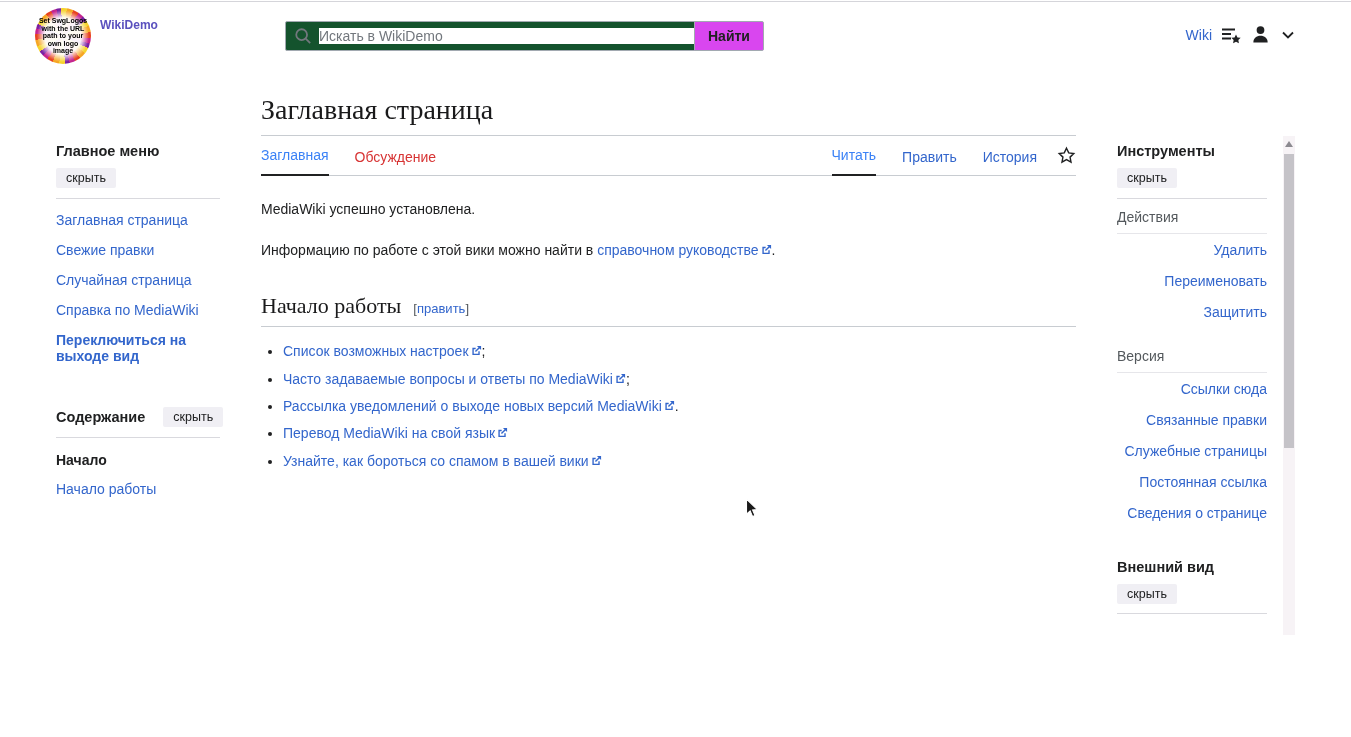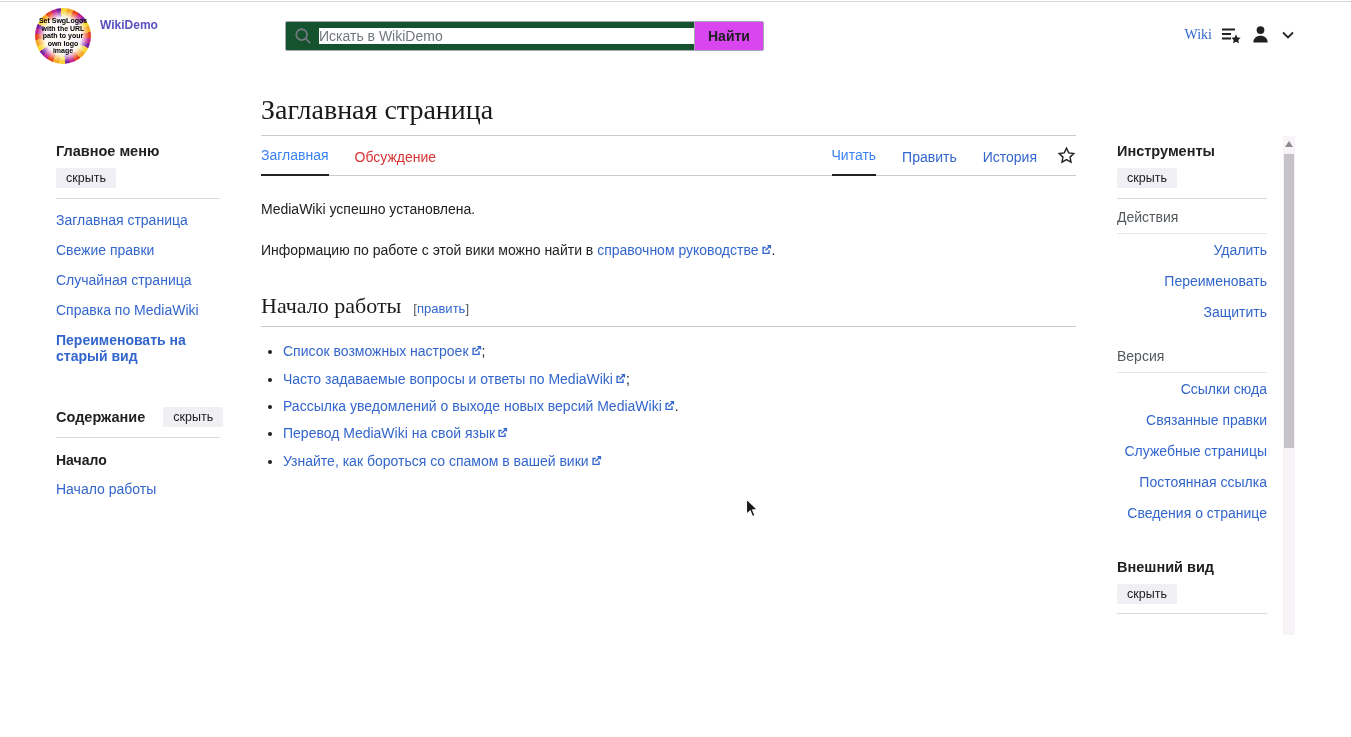--- a/index.html
+++ b/index.html
@@ -21,21 +21,21 @@
   .search-wrap { position:absolute; left:285px; top:21px; display:flex; height:30px; }
   .search-box { display:flex; align-items:center; width:410px; height:30px; border:1px solid #a2a9b1;
                 border-radius:2px 0 0 2px; background:#14532d; padding-left:8px; }
   .search-box input { border:none; outline:none; flex:1; font-size:14px; margin-left:7px;
                       font-family:inherit; color:#202122; }
   .search-box input::placeholder { color:#72777d; }
   .search-btn { height:30px; margin-left:-1px; border:1px solid #a2a9b1; background:#d946ef;
                 font-size:14px; font-weight:bold; color:#202122; padding:0 13px; border-radius:0 2px 2px 0;
                 font-family:inherit; cursor:pointer; }
 
-  .header-right { position:absolute; right:55px; top:24px; display:flex; align-items:center; gap:9px;font-family:Liberation Serif, serif; }
+  .header-right { position:absolute; right:55px; top:24px; display:flex; align-items:center; gap:9px; }
   .hdr-link { color:#36c; font-size:14px; text-decoration:none; cursor:pointer; }
   .hdr-icon { display:flex; align-items:center; cursor:pointer; }
 
   
   a.blue { color:#36c; text-decoration:none; cursor:pointer; }
   a.red { color:#d73333; text-decoration:none; cursor:pointer; }
   .pill { display:inline-block; background:#f0eff4; border-radius:2px; padding:3px 10px;
           font-size:12.5px; color:#202122; cursor:pointer; }
   .divider { height:1px; background:#d9d9de; }
   .ext-icon { margin-left:2px; vertical-align:baseline; }
@@ -139,21 +139,21 @@
     <div class="divider"></div>
     <div class="nav-item">
       <a class="blue">Заглавная страница</a></div>
     <div class="nav-item">
       <a class="blue">Свежие правки</a></div>
     <div class="nav-item">
       <a class="blue">Случайная страница</a></div>
     <div class="nav-item">
       <a class="blue">Справка по MediaWiki</a></div>
     <div class="switch-link">
-      <a class="blue">Переименовать на старый вид</a></div>
+      <a class="blue">Переключиться на выходе вид</a></div>
 
     <div class="toc-head">
       <span class="sb-title" style="margin-bottom:0">Содержание</span>
       <span class="pill">скрыть</span>
     </div>
     <div class="divider"></div>
     <div class="toc-section">Начало</div>
     <div class="nav-item">
       <a class="blue">Начало работы</a></div>
   </div>

